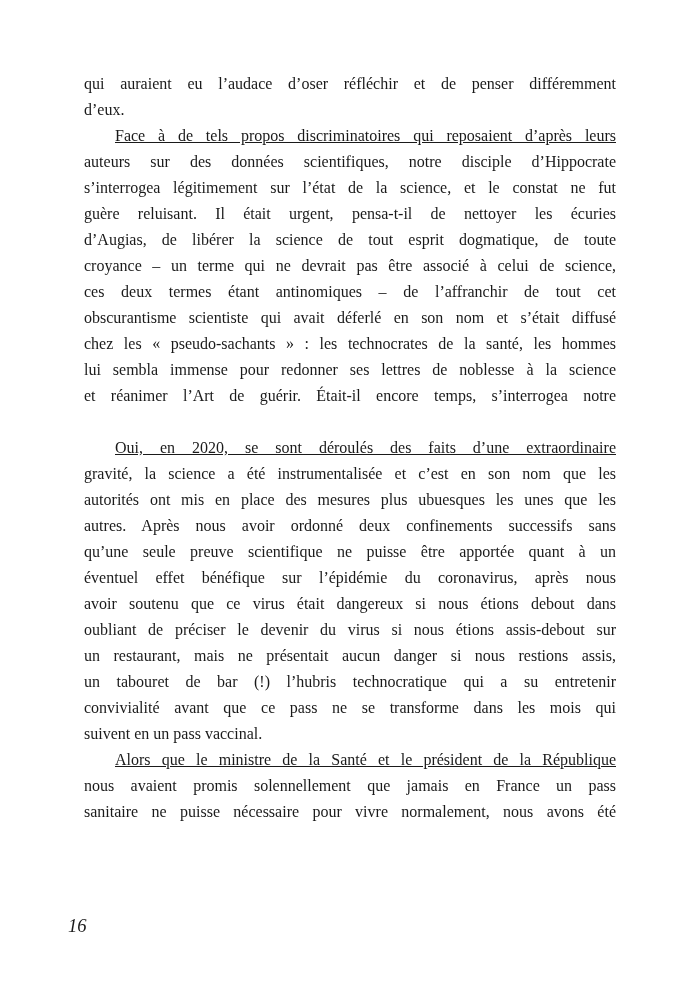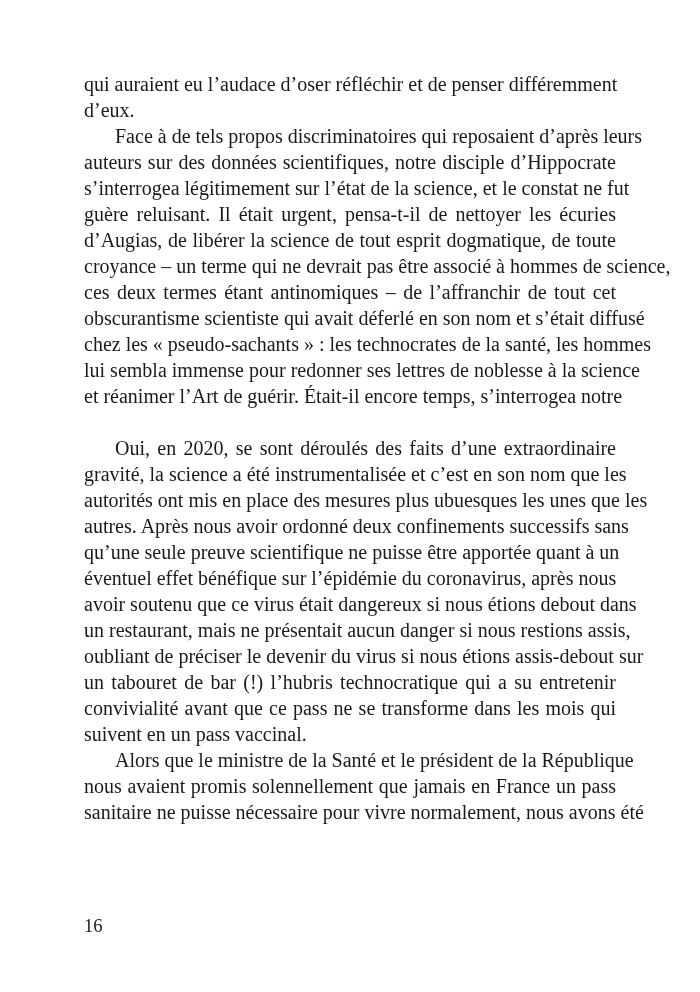--- a/index.html
+++ b/index.html
@@ -16,86 +16,88 @@
       color: #1a1a1a;
     }
     .page {
       position: absolute;
       left: 84px;
       top: 71px;
       width: 532px;
     }
     .para {
       margin: 0;
-      font-size: 20px;
+      font-size: 16px;
       line-height: 26px;
       text-align: justify;
       text-align-last: left;
       hyphens: none;
     }
     .line {
       display: block;
       text-align: justify;
       text-align-last: justify;
       white-space: nowrap;
       height: 26px;
     }
     .line.last {
       text-align-last: left;
     }
     .line.first-indent {
       padding-left: 31px;
+      text-decoration: underline;
     }
     .gap {
       height: 26px;
     }
     .page-number {
       position: absolute;
-      left: 84px;
+      left: 68px;
       top: 913px;
       font-size: 18.6px;
       line-height: 26px;
+      font-style: italic;
     }
   </style>
 </head>
 <body>
 
 <div class="page">
 
   <div class="para">
     <span class="line">qui auraient eu l’audace d’oser réfléchir et de penser différemment</span>
     <span class="line last">d’eux.</span>
   </div>
 
   <div class="para">
     <span class="line first-indent">Face à de tels propos discriminatoires qui reposaient d’après leurs</span>
     <span class="line">auteurs sur des données scientifiques, notre disciple d’Hippocrate</span>
     <span class="line">s’interrogea légitimement sur l’état de la science, et le constat ne fut</span>
     <span class="line">guère reluisant. Il était urgent, pensa-t-il de nettoyer les écuries</span>
     <span class="line">d’Augias, de libérer la science de tout esprit dogmatique, de toute</span>
-    <span class="line">croyance – un terme qui ne devrait pas être associé à hommes de science,</span>
+    <span class="line">croyance – un terme qui ne devrait pas être associé à celui de science,</span>
     <span class="line">ces deux termes étant antinomiques – de l’affranchir de tout cet</span>
     <span class="line">obscurantisme scientiste qui avait déferlé en son nom et s’était diffusé</span>
     <span class="line">chez les « pseudo-sachants » : les technocrates de la santé, les hommes</span>
     <span class="line">lui sembla immense pour redonner ses lettres de noblesse à la science</span>
     <span class="line">et réanimer l’Art de guérir. Était-il encore temps, s’interrogea notre</span>
   </div>
 
   <div class="gap"></div>
 
   <div class="para">
     <span class="line first-indent">Oui, en 2020, se sont déroulés des faits d’une extraordinaire</span>
     <span class="line">gravité, la science a été instrumentalisée et c’est en son nom que les</span>
     <span class="line">autorités ont mis en place des mesures plus ubuesques les unes que les</span>
     <span class="line">autres. Après nous avoir ordonné deux confinements successifs sans</span>
     <span class="line">qu’une seule preuve scientifique ne puisse être apportée quant à un</span>
     <span class="line">éventuel effet bénéfique sur l’épidémie du coronavirus, après nous</span>
     <span class="line">avoir soutenu que ce virus était dangereux si nous étions debout dans</span>
+    <span class="line">oubliant de préciser le devenir du virus si nous étions assis-debout sur</span>
     <span class="line">un restaurant, mais ne présentait aucun danger si nous restions assis,</span>
-    <span class="line">oubliant de préciser le devenir du virus si nous étions assis-debout sur</span>
     <span class="line">un tabouret de bar (!) l’hubris technocratique qui a su entretenir</span>
     <span class="line">convivialité avant que ce pass ne se transforme dans les mois qui</span>
     <span class="line last">suivent en un pass vaccinal.</span>
   </div>
 
   <div class="para">
     <span class="line first-indent">Alors que le ministre de la Santé et le président de la République</span>
     <span class="line">nous avaient promis solennellement que jamais en France un pass</span>
     <span class="line">sanitaire ne puisse nécessaire pour vivre normalement, nous avons été</span>
   </div>

